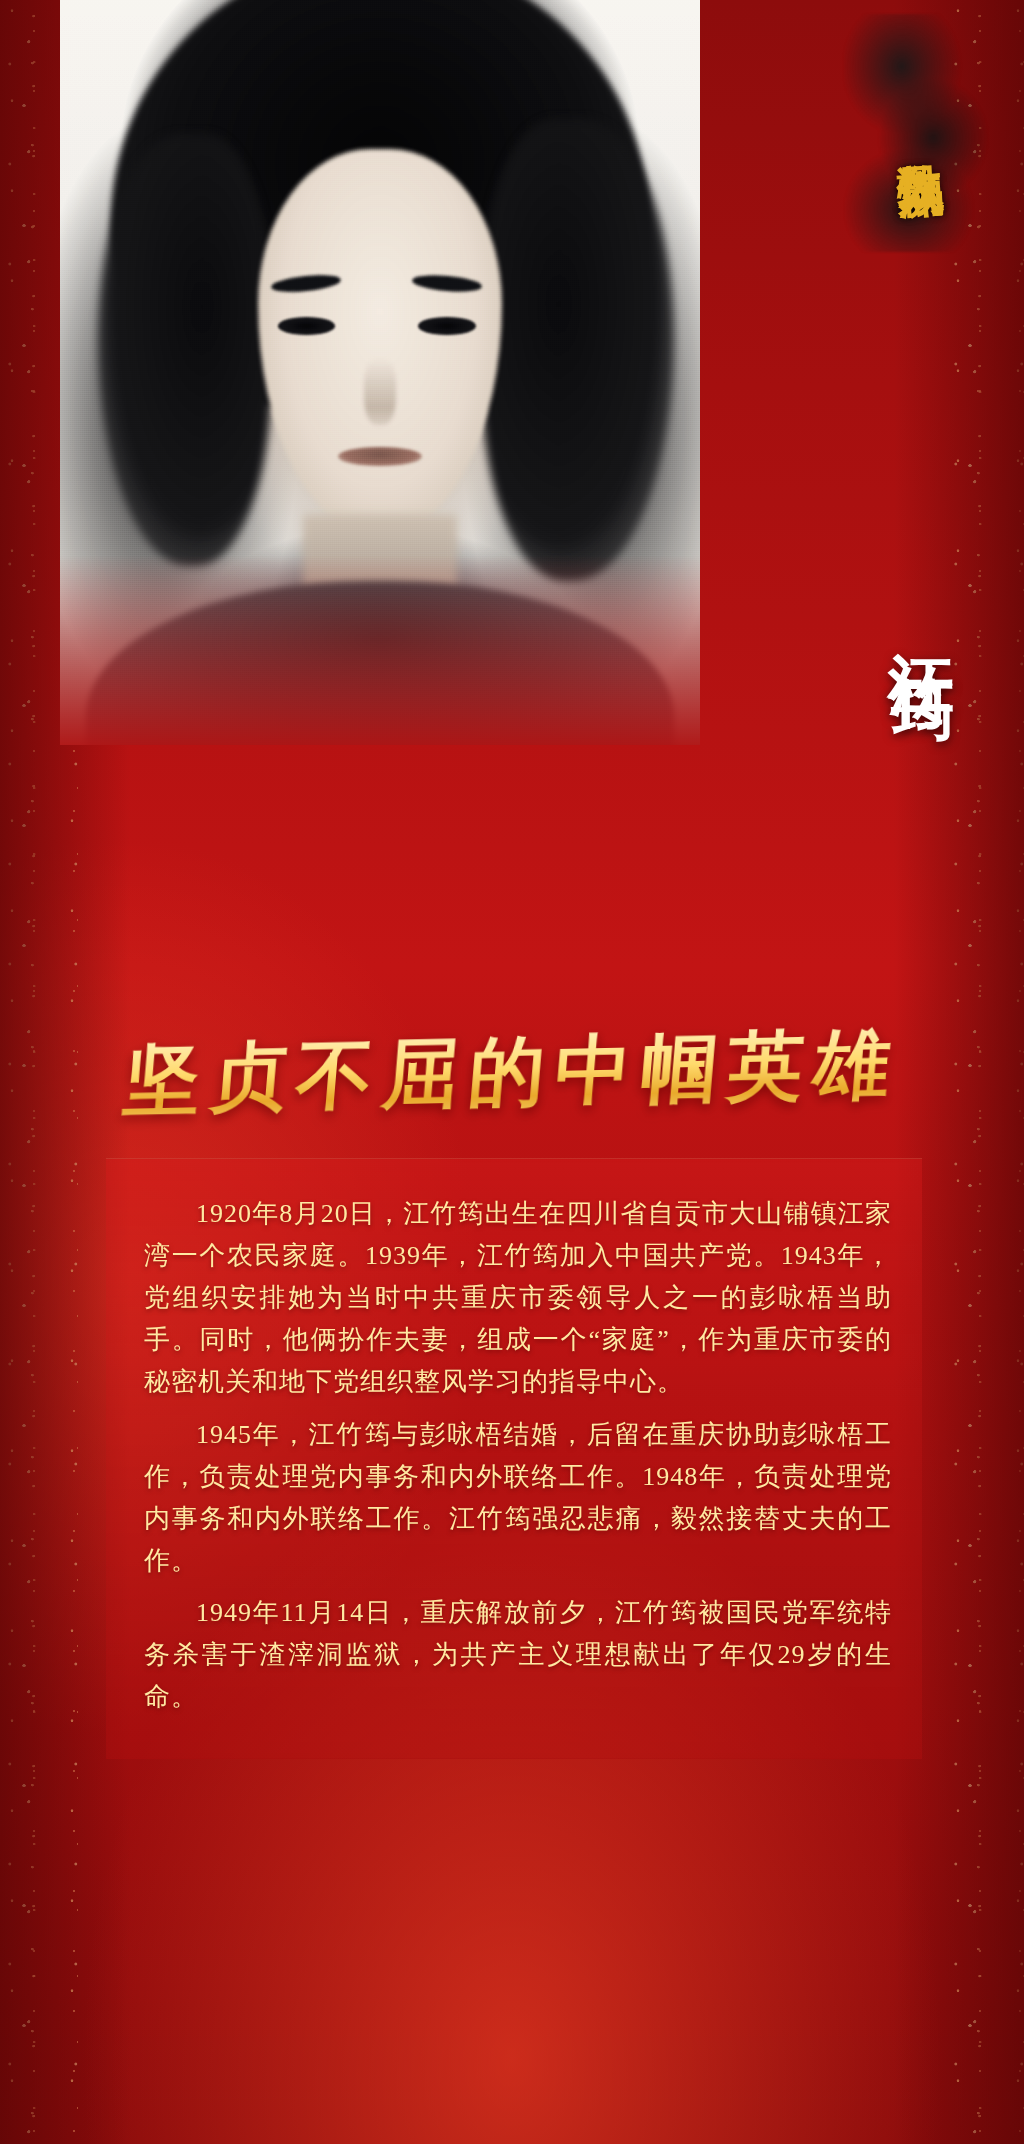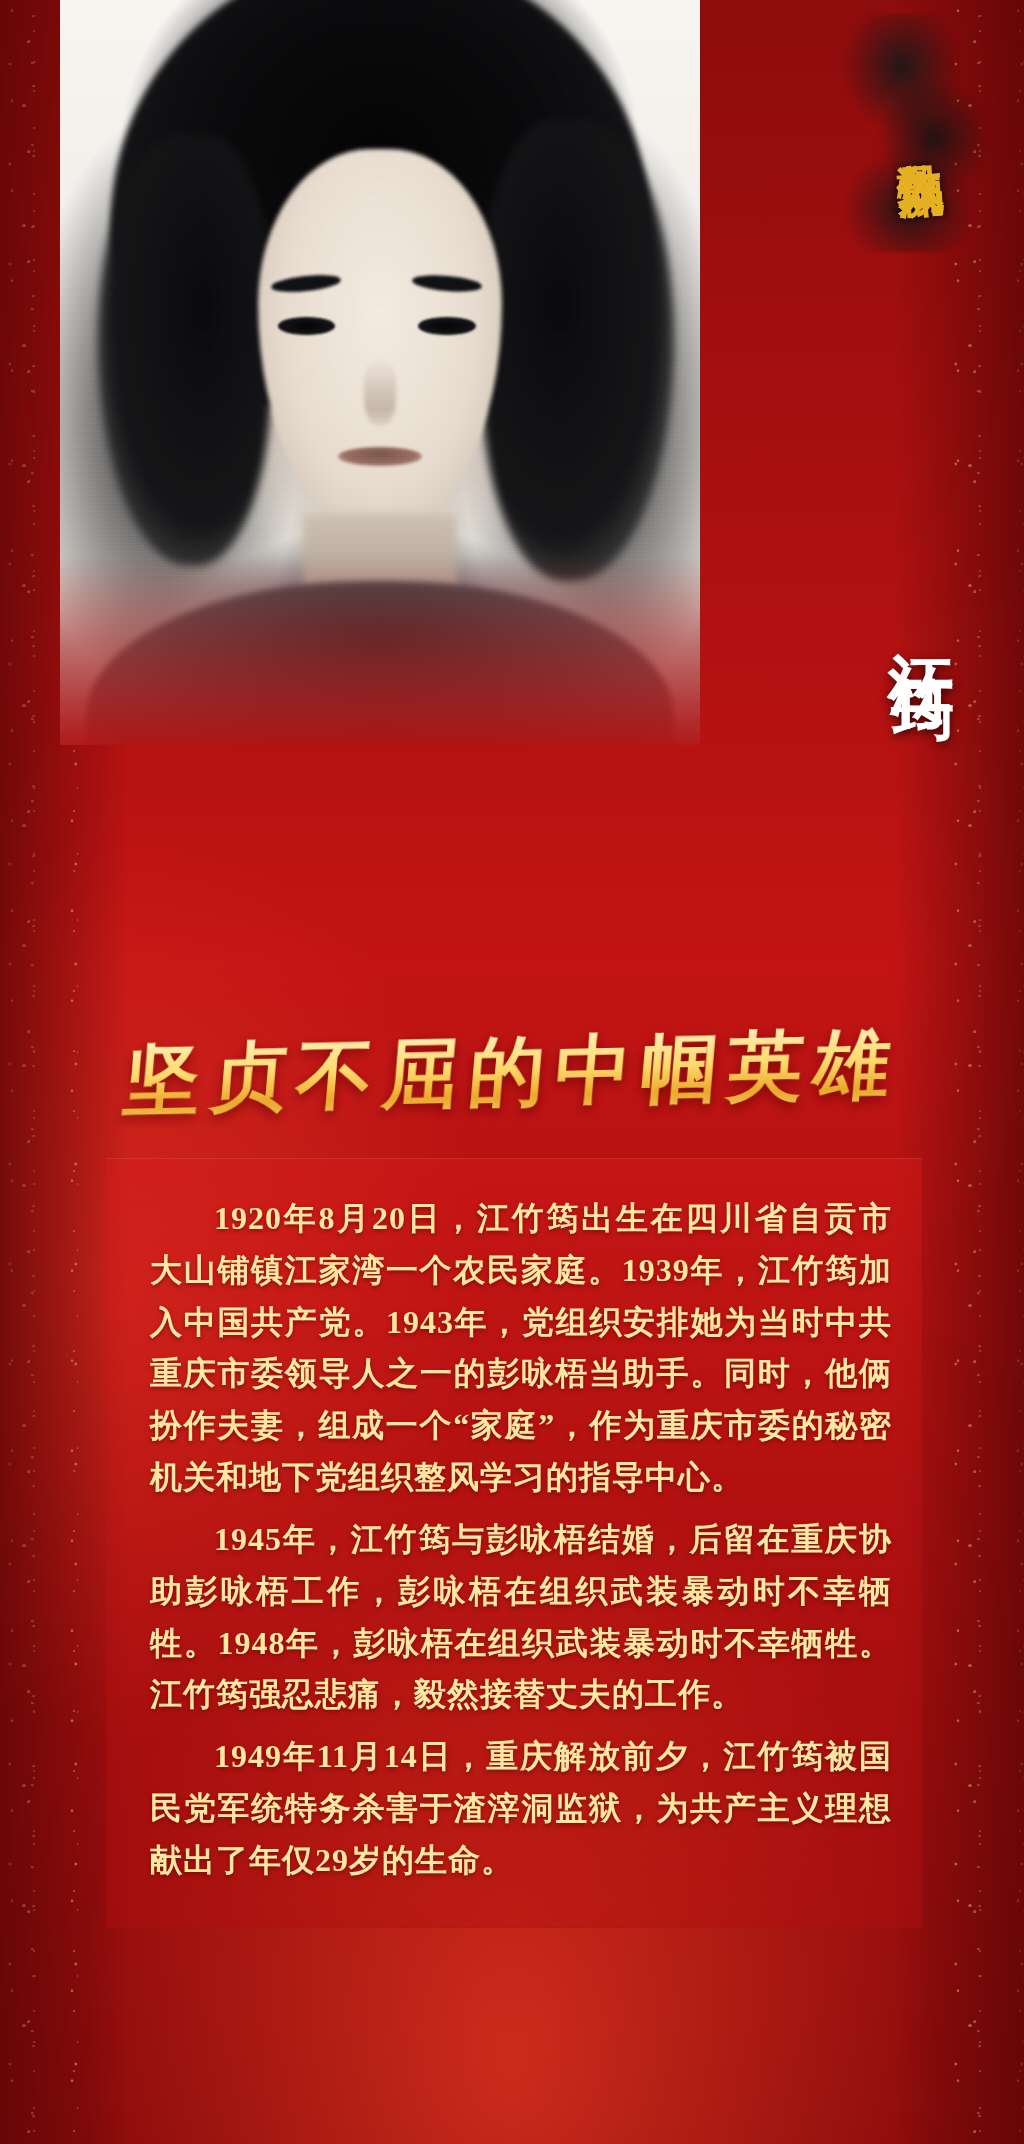--- a/index.html
+++ b/index.html
@@ -253,30 +253,29 @@
     left: 106px;
     top: 1158px;
     width: 816px;
     padding: 34px 30px 40px 30px;
     box-sizing: border-box;
     background: linear-gradient(180deg, rgba(214,26,26,.42) 0%, rgba(196,20,20,.30) 45%, rgba(176,14,14,.42) 100%);
     border-top: 1px solid rgba(255,190,150,.18);
     border-bottom: 1px solid rgba(120,0,0,.25);
   }
   #body-card p {
-    margin: 0 0 10px 14px;
+    margin: 0 0 10px 8px;
     text-indent: 2em;
     color: #ffe9a2;
     font-family: "Liberation Serif", serif;
-    font-size: 32px;
+    font-size: 26px;
     line-height: 1.62;
     letter-spacing: 1px;
     text-align: justify;
     text-shadow: 0 2px 4px rgba(80,0,0,.55);
-    font-weight: bold;
   }
   #body-card p:last-child { margin-bottom: 0; }
 </style>
 </head>
 <body>
 
 <div id="poster">
 
   <div class="speckle left"></div>
   <div class="speckle right"></div>
@@ -306,17 +305,17 @@
     <div class="seal-ink"></div>
     <div class="seal-text">数风流人物</div>
   </div>
 
   <div id="name-vertical">江竹筠</div>
 
   <div id="headline">坚贞不屈的中帼英雄</div>
 
   <div id="body-card">
     <p>1920年8月20日，江竹筠出生在四川省自贡市大山铺镇江家湾一个农民家庭。1939年，江竹筠加入中国共产党。1943年，党组织安排她为当时中共重庆市委领导人之一的彭咏梧当助手。同时，他俩扮作夫妻，组成一个“家庭”，作为重庆市委的秘密机关和地下党组织整风学习的指导中心。</p>
-    <p>1945年，江竹筠与彭咏梧结婚，后留在重庆协助彭咏梧工作，彭咏梧在组织武装暴动时不幸牺牲。1948年，彭咏梧在组织武装暴动时不幸牺牲。江竹筠强忍悲痛，毅然接替丈夫的工作。</p>
+    <p>1945年，江竹筠与彭咏梧结婚，后留在重庆协助彭咏梧工作，负责处理党内事务和内外联络工作。1948年，负责处理党内事务和内外联络工作。江竹筠强忍悲痛，毅然接替丈夫的工作。</p>
     <p>1949年11月14日，重庆解放前夕，江竹筠被国民党军统特务杀害于渣滓洞监狱，为共产主义理想献出了年仅29岁的生命。</p>
   </div>
 
 </div>
 
 </body></html>

